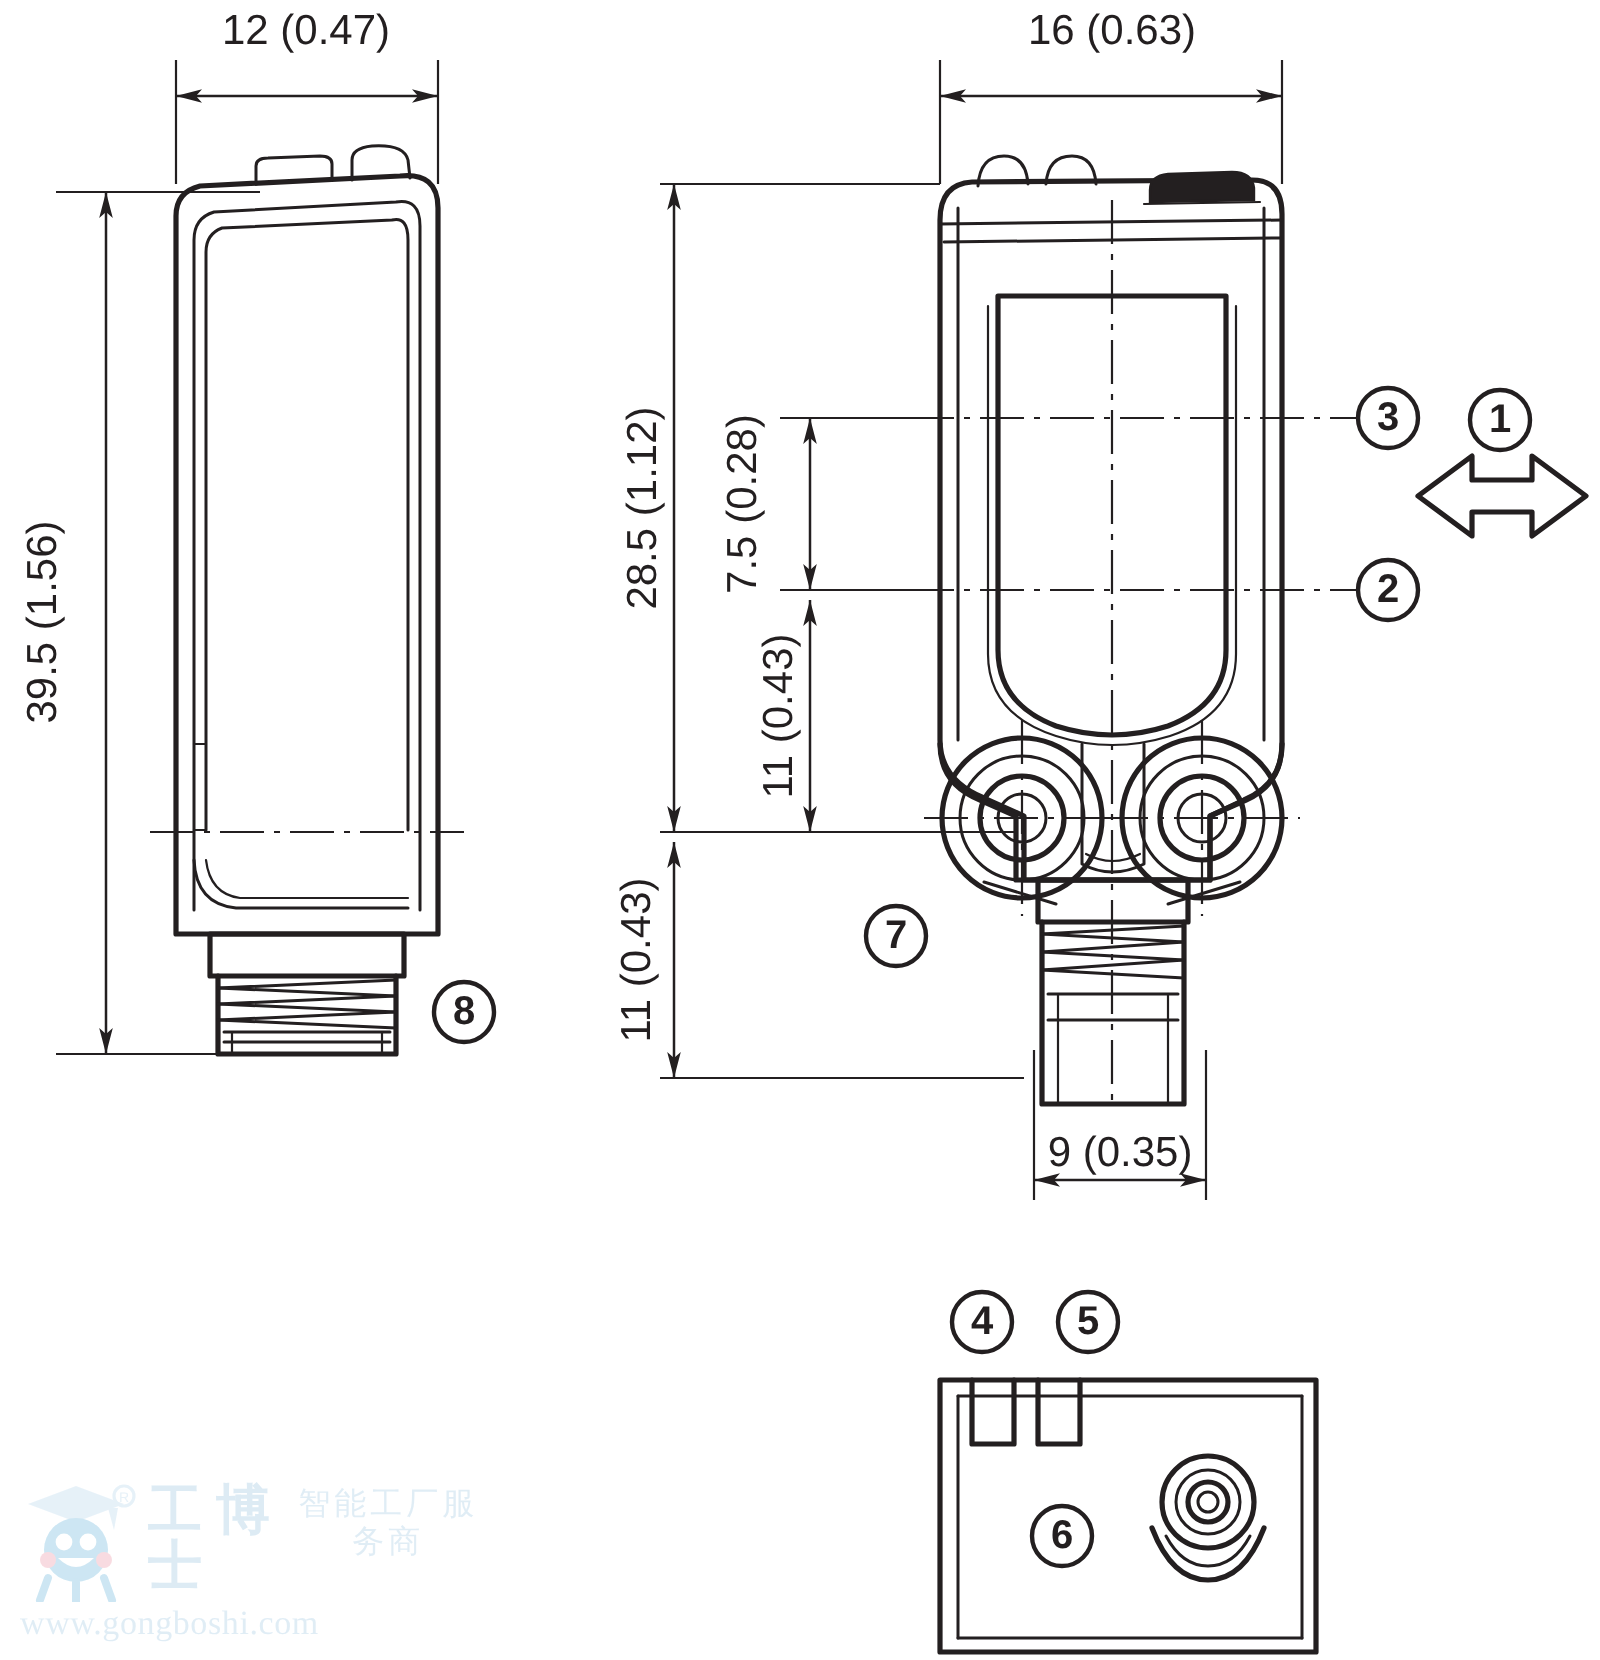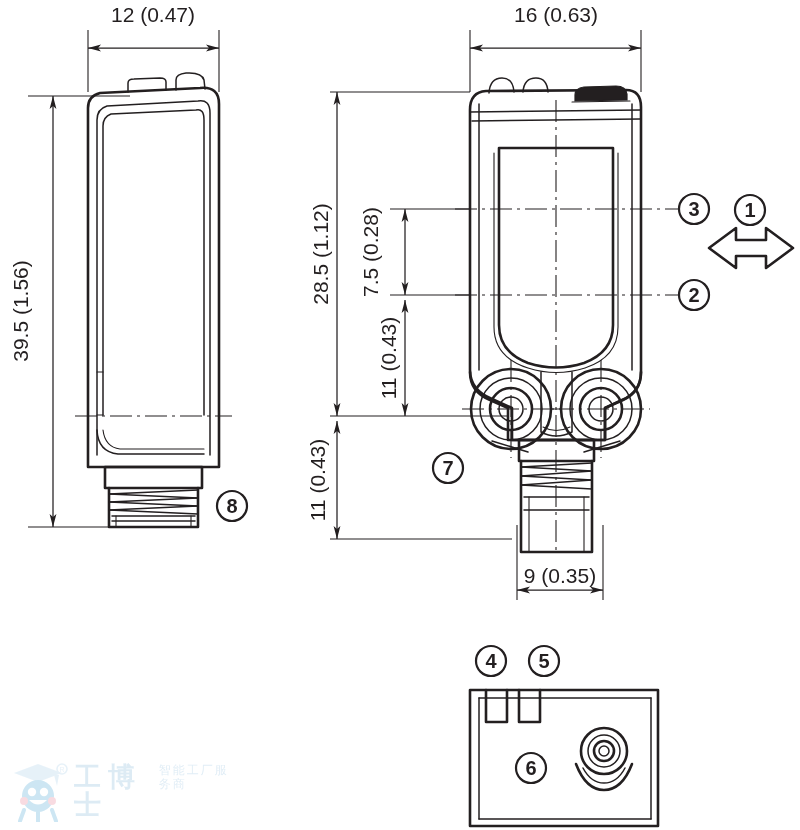--- a/index.html
+++ b/index.html
@@ -69,24 +69,25 @@
   #watermark .wm-cn {
     font-family: "DejaVu Sans", sans-serif;
     font-size: 27px;
     font-weight: bold;
     letter-spacing: 7px;
     color: #bcd8ea;
     line-height: 1.05;
   }
   #watermark .wm-sub {
     font-family: "DejaVu Sans", sans-serif;
-    font-size: 12px;
+    font-size: 16px;
     letter-spacing: 2px;
     color: #c3dced;
     line-height: 1.2;
+    text-align: center;
   }
   #watermark .wm-url {
     font-family: "Liberation Serif", serif;
     font-size: 17px;
     color: #c3dced;
     margin-top: 1px;
     letter-spacing: 0.3px;
   }
 </style>
 </head>
@@ -393,13 +394,14 @@
       <circle cx="42" cy="41" r="4" fill="#f3b9c4"></circle>
       <path d="M14,50 L10,61 M28,52 L28,62 M42,50 L46,61" stroke="#9ccfe8" stroke-width="4" fill="none" stroke-linecap="round"></path>
       <circle cx="52" cy="9" r="5" fill="none" stroke="#cfe4f2" stroke-width="1.6"></circle>
       <text x="52" y="12" font-size="7" fill="#cfe4f2" text-anchor="middle" font-family="'Liberation Sans',sans-serif">R</text>
     </svg>
     <div class="wm-words">
       <div class="wm-cn">工博士</div>
       <div class="wm-sub">智能工厂服务商</div>
     </div>
   </div>
+  <div class="wm-url">www.gongboshi.com</div>
 </div>
 
 </body></html>

